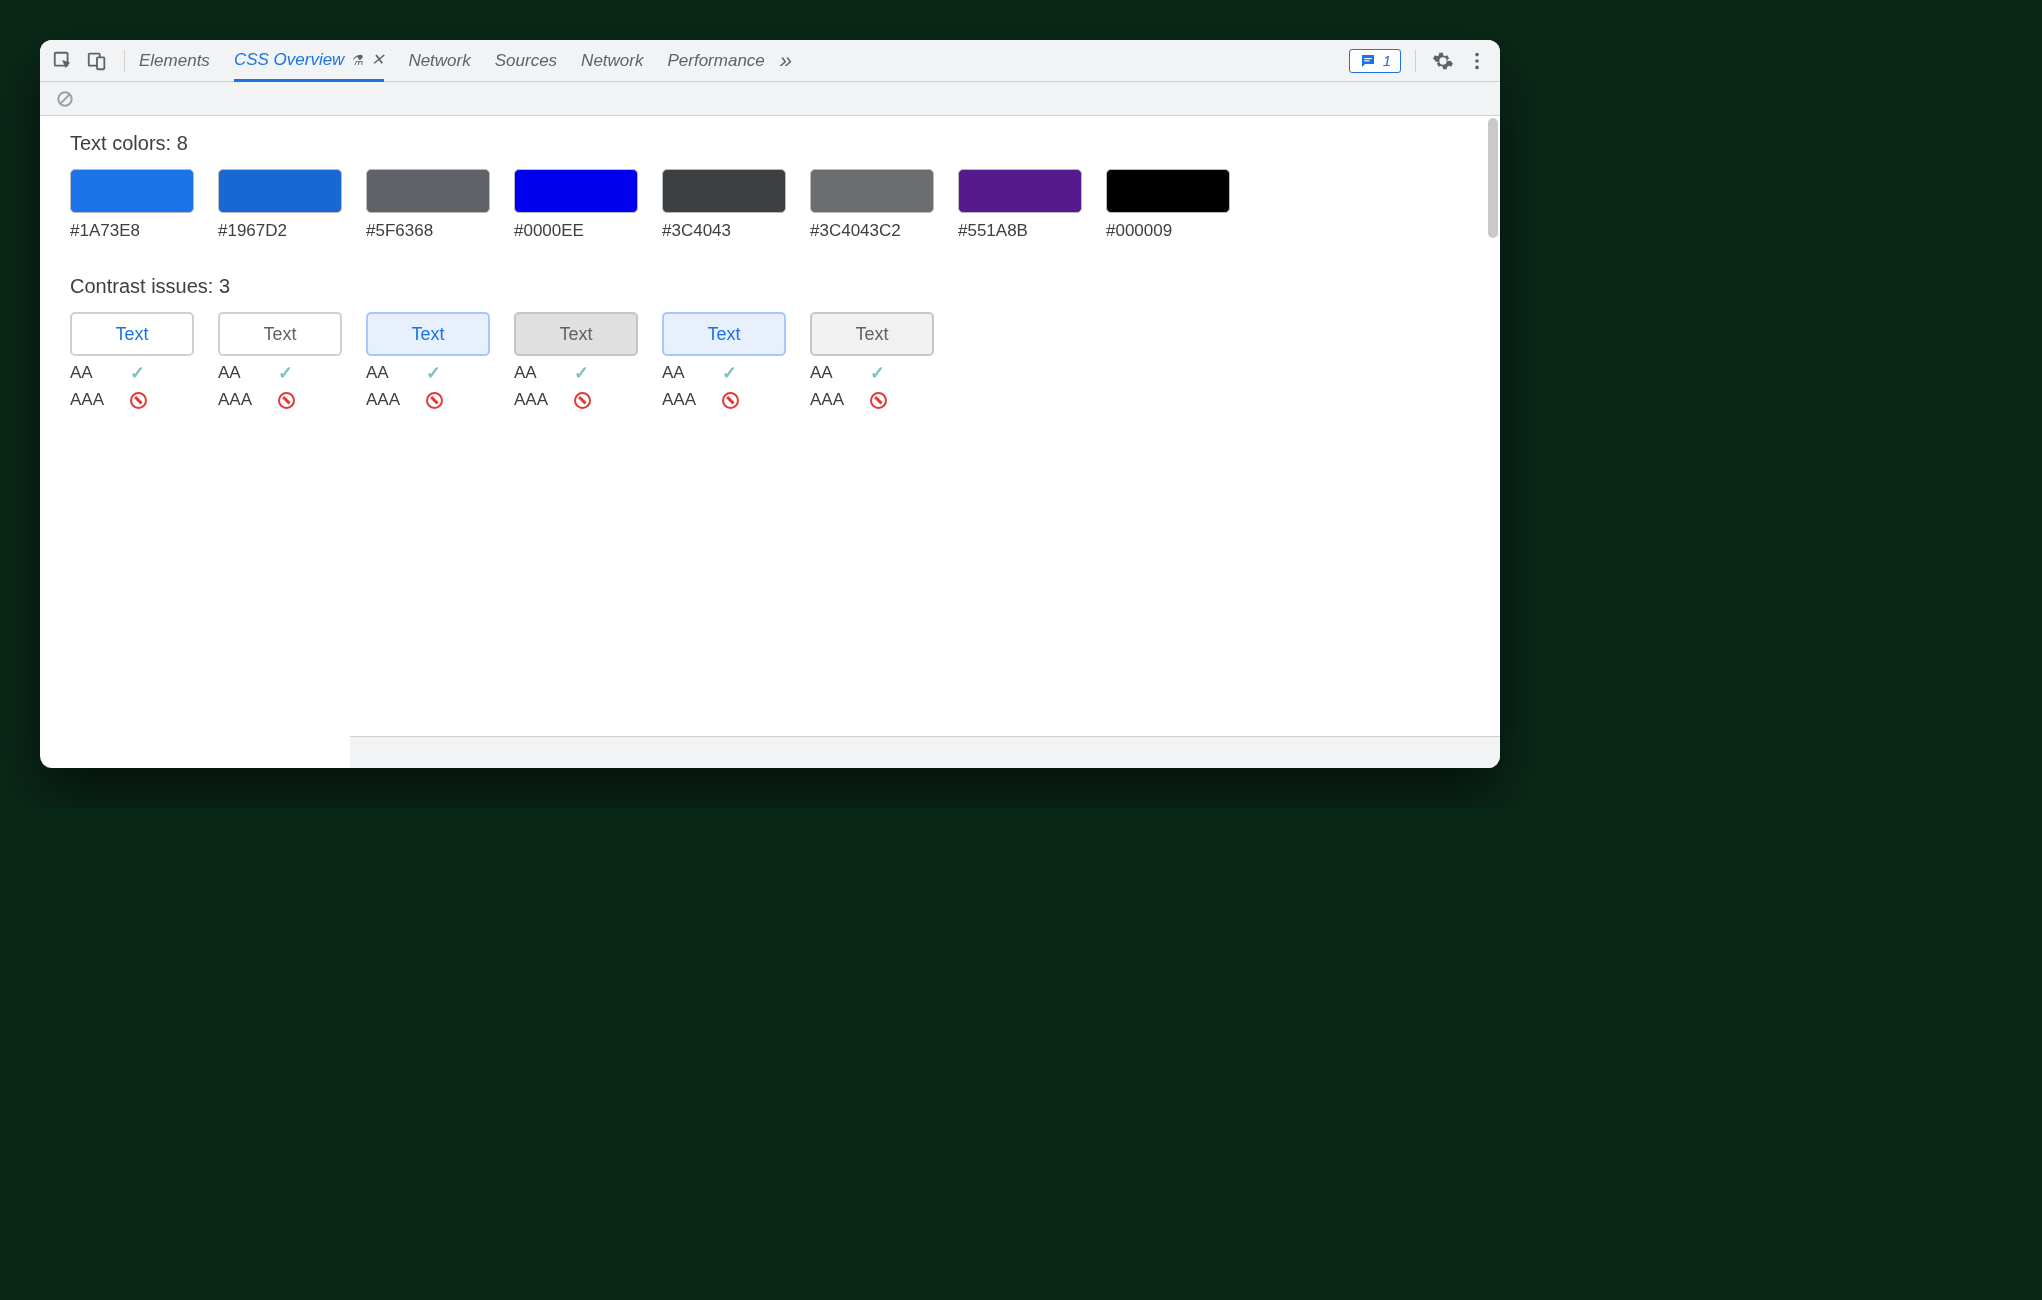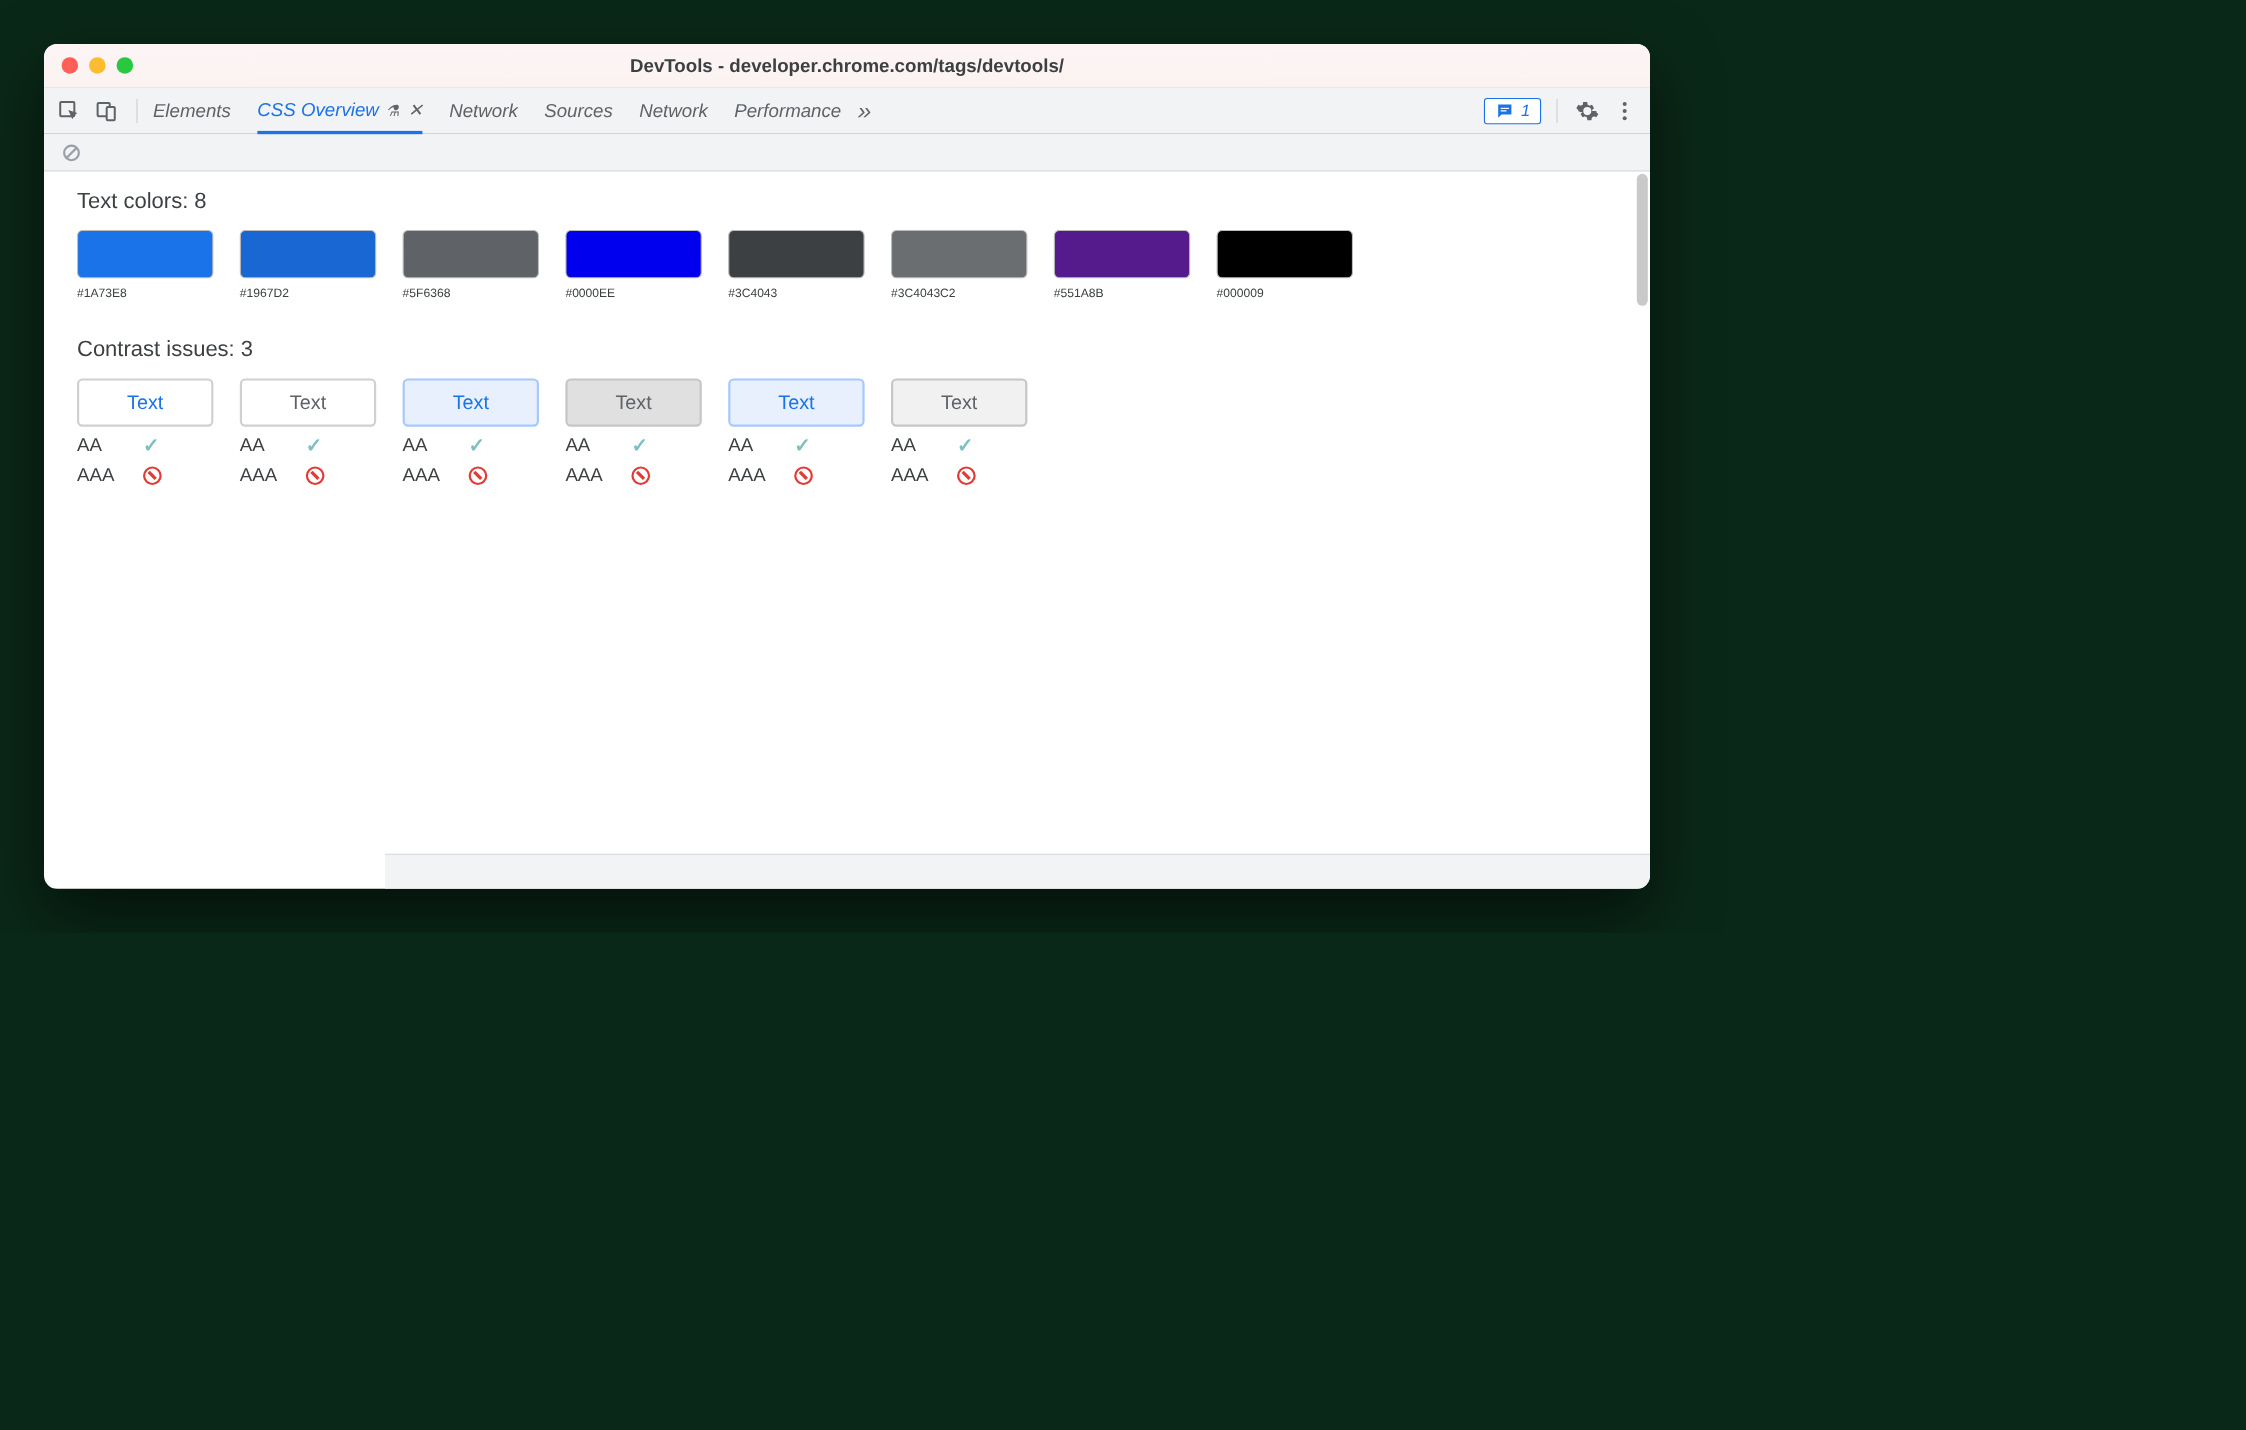--- a/index.html
+++ b/index.html
@@ -63,49 +63,41 @@
   }
   .body { display: flex; height: 620px; }
   .sidebar { width: 310px; background: #f1f3f4; border-right: 1px solid #d0d0d0; padding-top: 10px; }
   .side-item { padding: 13px 24px; font-size: 18.5px; color: #202124; cursor: pointer; }
   .side-item.active { background: #1a73e8; color: #fff; }
   .main { flex: 1; padding: 16px 22px 0 30px; overflow-y: auto; position: relative; background: #fff; }
   .section-title { font-size: 20px; color: #3c4043; margin-bottom: 14px; }
   .swatch-grid { display: flex; flex-wrap: wrap; gap: 24px 24px; margin-bottom: 34px; }
   .swatch { width: 124px; }
   .swatch .chip-color { height: 44px; border-radius: 5px; border: 1px solid #bbb; }
-  .swatch .label { margin-top: 8px; font-size: 11px; color: #3c4043; }
+  .swatch .label { margin-top: 8px; font-size: 17px; color: #3c4043; }
   .contrast-grid { display: flex; flex-wrap: wrap; gap: 24px 24px; }
   .contrast { width: 124px; }
   .contrast .sample {
     height: 44px; border-radius: 5px; border: 2px solid #701a75;
     display: flex; align-items: center; justify-content: center;
     font-size: 18px;
   }
   .crow { display: flex; align-items: center; gap: 18px; margin-top: 6px; font-size: 17px; color: #3c4043; }
   .crow .lbl { width: 42px; }
   .check { color: #7ec0c2; font-size: 18px; font-weight: bold; }
   .nope { width: 17px; height: 17px; border: 2.5px solid #e53935; border-radius: 50%; position: relative; display:inline-block; }
   .nope::after { content:""; position:absolute; left:2px; right:2px; top:50%; height:2.5px; background:#e53935; transform: translateY(-50%) rotate(45deg); }
   .scrolltrack { position:absolute; right:2px; top:2px; width:10px; height:120px; background:#c9c9c9; border-radius:5px; }
   .bottombar { height: 32px; background: #f1f3f4; border-top: 1px solid #d0d0d0; margin-left:310px; }
 </style>
 </head>
 <body>
 
 <div class="window">
 
-  <div class="titlebar">
-    <div class="traffic">
-      <div class="dot red"></div>
-      <div class="dot yellow"></div>
-      <div class="dot green"></div>
-    </div>
-    <div class="title">DevTools - developer.chrome.com/tags/devtools/</div>
-  </div>
 
   <div class="tabbar">
     <div class="tb-icon">
       <svg viewBox="0 0 24 24" width="22" height="22" fill="none" stroke="currentColor" stroke-width="2">
           <rect x="3" y="3" width="14" height="14" rx="1"></rect>
           <path d="M11 11 l9 3 -3 2 -2 4 z" fill="currentColor" stroke="none"></path>
         </svg>
     </div>
     <div class="tb-icon">
       <svg viewBox="0 0 24 24" width="22" height="22" fill="none" stroke="currentColor" stroke-width="2">

